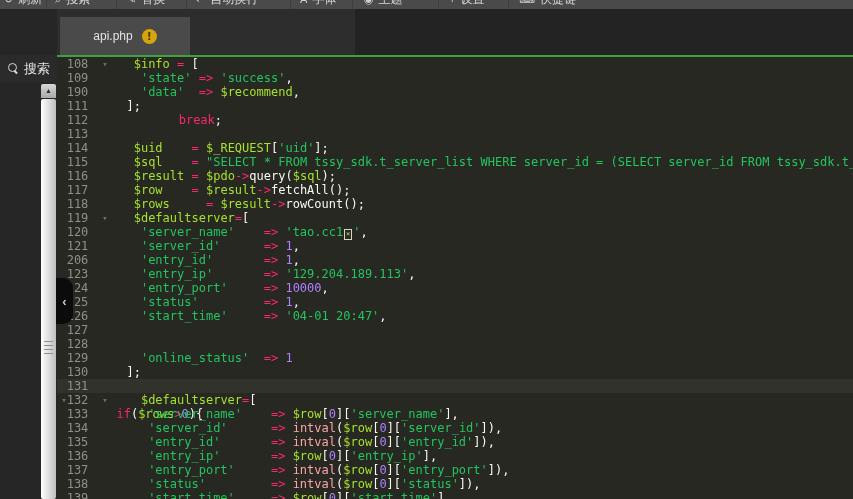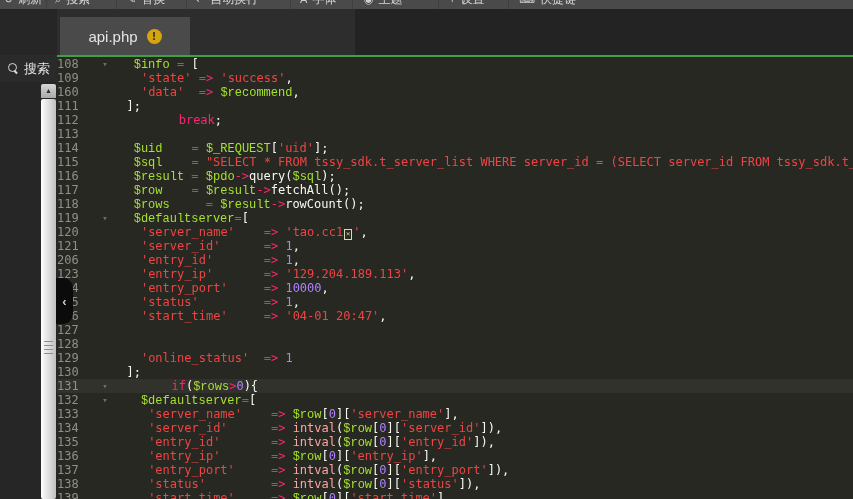--- a/index.html
+++ b/index.html
@@ -14,21 +14,21 @@
                color:#d9d9d9; font-size:12px; white-space:nowrap; cursor:pointer; }
   .mi-icon { display:inline-block; font-size:11px; margin-right:5px; color:#cfcfcf; }
   .menu-sep { position:absolute; top:0; width:1px; height:9px; background:#3e3e3e; }
 
   
   #tabrow-left  { position:absolute; left:57px; top:9px; width:298px; height:46px; background:#2d2d2d; }
   #tabrow-right { position:absolute; left:355px; top:9px; width:498px; height:46px; background:#232323; }
   #tab-active { position:absolute; left:60px; top:17px; width:130px; height:38px;
                 background:#4a4a4a; display:flex; align-items:center; justify-content:center;
                 gap:9px; cursor:pointer; }
-  #tab-title { color:#e4e4e4; font-size:15px; }
+  #tab-title { color:#e4e4e4; font-size:12px; }
   .warn-badge { width:15px; height:15px; border-radius:50%; background:#d6a50e;
                 color:#4a3c08; font-size:11px; font-weight:bold; text-align:center;
                 line-height:15px; font-family:"DejaVu Sans",sans-serif; }
   #accent-line { position:absolute; left:57px; top:55px; width:796px; height:2px; background:#3ea03e; }
 
   
   #sidebar { position:absolute; left:0; top:9px; width:57px; height:490px; background:#262626; }
   #sidebar-search { position:absolute; left:0; top:55px; width:57px; height:27px;
                     background:#2a2a2a; display:flex; align-items:center; cursor:pointer; }
   .mag-icon { position:relative; width:11px; height:11px; margin-left:8px; }
@@ -52,29 +52,29 @@
                      background:#0b0b0b; border-radius:0 10px 10px 0; z-index:20;
                      display:flex; align-items:center; justify-content:center; cursor:pointer; }
   #collapse-handle span { color:#cfcfcf; font-size:13px; font-weight:bold; }
 
   
   #editor { position:absolute; left:57px; top:57px; width:796px; height:442px;
             background:#272822; overflow:hidden;
             font-family:"DejaVu Sans Mono","Liberation Mono",monospace;
             font-size:12px; line-height:14px; }
   .cline { display:flex; height:14px; white-space:pre; }
-  .cline.hl { background:#31322b; }
-  .ln { width:41px; text-align:left; color:#8f908a; flex:none; }
+  .cline.hl { background:#31322b;flex-direction:column; }
+  .ln { width:41px; text-align:center; color:#8f908a; flex:none; }
   .fold { width:14px; flex:none; color:#6e7066; font-size:9px; text-align:center; line-height:14px; cursor:pointer; }
   .ctext { flex:none; white-space:pre; }
   .tk-p { color:#f8f8f2; }
-  .tk-v { color:#a6e22e;font-family:Liberation Mono, monospace; }
+  .tk-v { color:#a6e22e; }
   .tk-o { color:#f92672; }
   .tk-k { color:#f92672;padding-left:45px; }
-  .tk-s { color:#ef4444; }
+  .tk-s { color:#22c55e; }
   .tk-n { color:#ae81ff; }
   .tk-f { color:#fca5a5; }
   .tk-b { display:inline-block; width:8px; height:11px; border:1px solid #d8d8c2;
           color:#e6db74; font-size:7px; line-height:9px; text-align:center;
           vertical-align:baseline; margin:0 1px; }
 </style>
 </head>
 <body>
 
 <div id="stage">
@@ -118,21 +118,21 @@
   <div id="scroll-grip"></div>
 
   <div id="collapse-handle">
     <span>‹</span>
   </div>
 
   <div id="editor">
     <div id="code-lines">
         <div class="cline"><span class="ln">108</span><span class="fold">▾</span><span class="ctext"><span class="tk-p">   </span><span class="tk-v">$info</span><span class="tk-p"> </span><span class="tk-o">=</span><span class="tk-p"> [</span></span></div>
         <div class="cline"><span class="ln">109</span><span class="fold"></span><span class="ctext"><span class="tk-p">    </span><span class="tk-s">'state'</span><span class="tk-p"> </span><span class="tk-o">=&gt;</span><span class="tk-p"> </span><span class="tk-s">'success'</span><span class="tk-p">,</span></span></div>
-        <div class="cline"><span class="ln">160</span><span class="fold"></span><span class="ctext"><span class="tk-p">    </span><span class="tk-s">'data'</span><span class="tk-p">  </span><span class="tk-o">=&gt;</span><span class="tk-p"> </span><span class="tk-v">$recommend</span><span class="tk-p">,</span></span></div>
+        <div class="cline"><span class="ln">190</span><span class="fold"></span><span class="ctext"><span class="tk-p">    </span><span class="tk-s">'data'</span><span class="tk-p">  </span><span class="tk-o">=&gt;</span><span class="tk-p"> </span><span class="tk-v">$recommend</span><span class="tk-p">,</span></span></div>
         <div class="cline"><span class="ln">111</span><span class="fold"></span><span class="ctext"><span class="tk-p">  ];</span></span></div>
         <div class="cline"><span class="ln">112</span><span class="fold"></span><span class="ctext"><span class="tk-p">   </span><span class="tk-k">break</span><span class="tk-p">;</span></span></div>
         <div class="cline"><span class="ln">113</span><span class="fold"></span></div>
         <div class="cline"><span class="ln">114</span><span class="fold"></span><span class="ctext"><span class="tk-p">   </span><span class="tk-v">$uid</span><span class="tk-p">    </span><span class="tk-o">=</span><span class="tk-p"> </span><span class="tk-v">$_REQUEST</span><span class="tk-p">[</span><span class="tk-s">'uid'</span><span class="tk-p">];</span></span></div>
         <div class="cline"><span class="ln">115</span><span class="fold"></span><span class="ctext"><span class="tk-p">   </span><span class="tk-v">$sql</span><span class="tk-p">    </span><span class="tk-o">=</span><span class="tk-p"> </span><span class="tk-s">"SELECT * FROM tssy_sdk.t_server_list WHERE server_id = (SELECT server_id FROM tssy_sdk.t_role</span></span></div>
         <div class="cline"><span class="ln">116</span><span class="fold"></span><span class="ctext"><span class="tk-p">   </span><span class="tk-v">$result</span><span class="tk-p"> </span><span class="tk-o">=</span><span class="tk-p"> </span><span class="tk-v">$pdo</span><span class="tk-o">-&gt;</span><span class="tk-p">query(</span><span class="tk-v">$sql</span><span class="tk-p">);</span></span></div>
         <div class="cline"><span class="ln">117</span><span class="fold"></span><span class="ctext"><span class="tk-p">   </span><span class="tk-v">$row</span><span class="tk-p">    </span><span class="tk-o">=</span><span class="tk-p"> </span><span class="tk-v">$result</span><span class="tk-o">-&gt;</span><span class="tk-p">fetchAll();</span></span></div>
         <div class="cline"><span class="ln">118</span><span class="fold"></span><span class="ctext"><span class="tk-p">   </span><span class="tk-v">$rows</span><span class="tk-p">     </span><span class="tk-o">=</span><span class="tk-p"> </span><span class="tk-v">$result</span><span class="tk-o">-&gt;</span><span class="tk-p">rowCount();</span></span></div>
         <div class="cline"><span class="ln">119</span><span class="fold">▾</span><span class="ctext"><span class="tk-p">   </span><span class="tk-v">$defaultserver</span><span class="tk-o">=</span><span class="tk-p">[</span></span></div>
         <div class="cline"><span class="ln">120</span><span class="fold"></span><span class="ctext"><span class="tk-p">    </span><span class="tk-s">'server_name'</span><span class="tk-p">    </span><span class="tk-o">=&gt;</span><span class="tk-p"> </span><span class="tk-s">'tao.cc1</span><span class="tk-b">✕</span><span class="tk-s">'</span><span class="tk-p">,</span></span></div>

